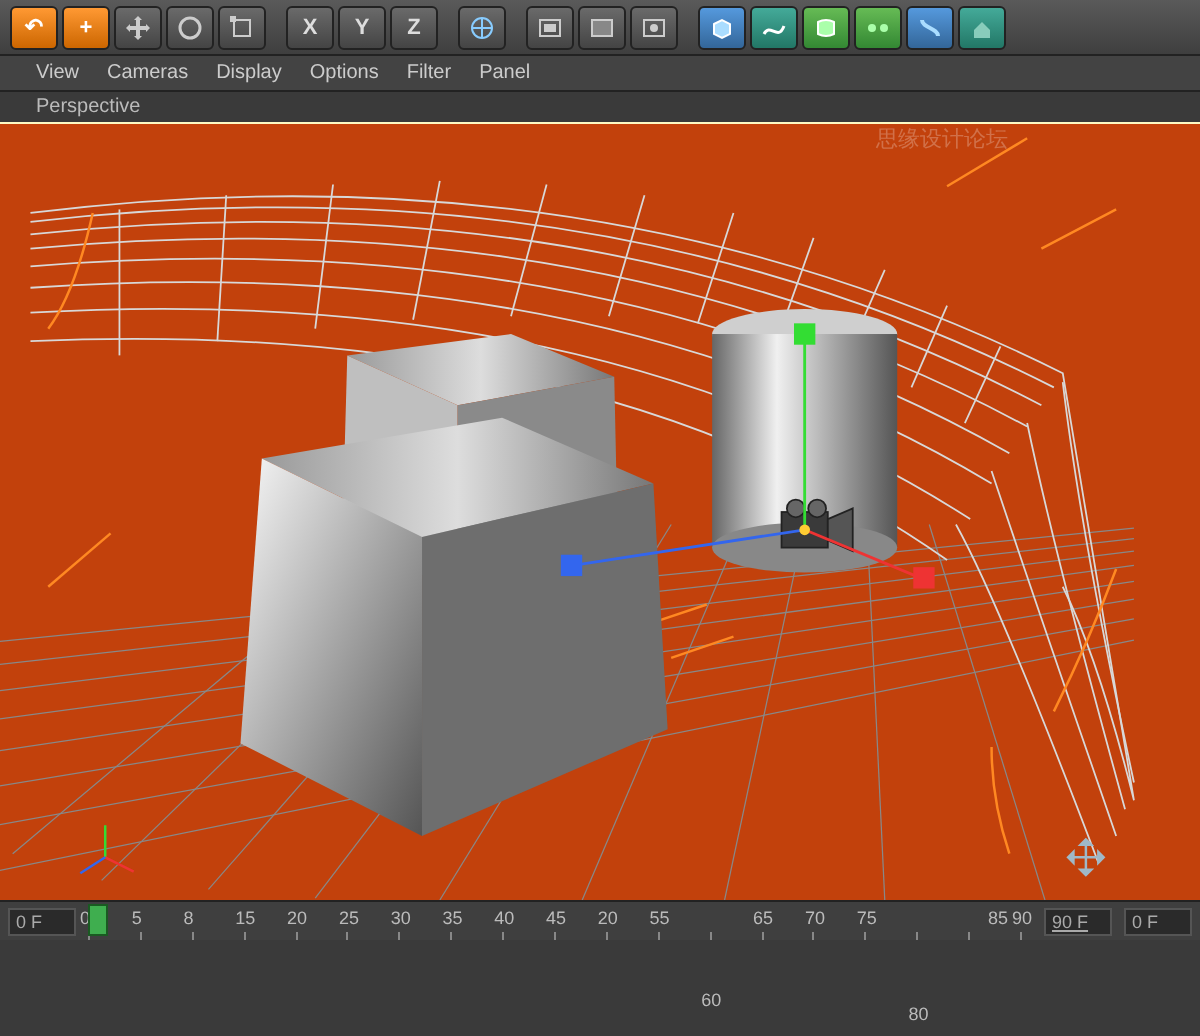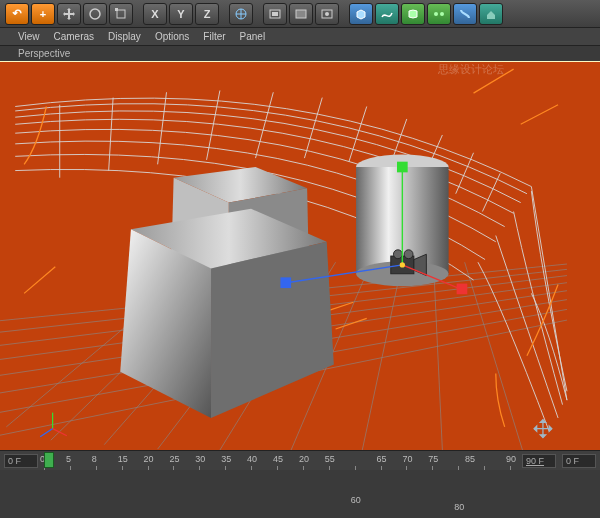--- a/index.html
+++ b/index.html
@@ -292,20 +292,20 @@
       <div class="tl-lbl" style="left: 350.667px; top: 3px; margin-top: 41px;">60</div>
       <div class="tick" style="left: 380.556px;"></div>
       <div class="tl-lbl" style="left: 376.556px; top: 3px;">65</div>
       <div class="tick" style="left: 406.444px;"></div>
       <div class="tl-lbl" style="left: 402.444px; top: 3px;">70</div>
       <div class="tick" style="left: 432.333px;"></div>
       <div class="tl-lbl" style="left: 428.333px; top: 3px;">75</div>
       <div class="tick" style="left: 458.222px;"></div>
       <div class="tl-lbl" style="left: 454.222px; top: 3px; margin-top: 48px;">80</div>
       <div class="tick" style="left: 484.111px;"></div>
-      <div class="tl-lbl" style="left: 465px; top: 3px;">85</div>
+      <div class="tl-lbl" style="left: 494px; top: 3px;">85</div>
       <div class="tick" style="left: 510px;"></div>
       <div class="tl-lbl" style="left: 506px; top: 3px;">90</div>
       <div style="position: absolute; left: 44px; top: 1px; width: 10px; height: 16px; background: rgb(63, 174, 79); border: 1px solid rgb(26, 90, 34);"></div>
     </div>
   <input class="tl-field" style="right: 44px; text-decoration: underline;" value="90 F">
   <input class="tl-field" style="right: 4px;" value="0 F">
 </div>
 
 </body></html>

